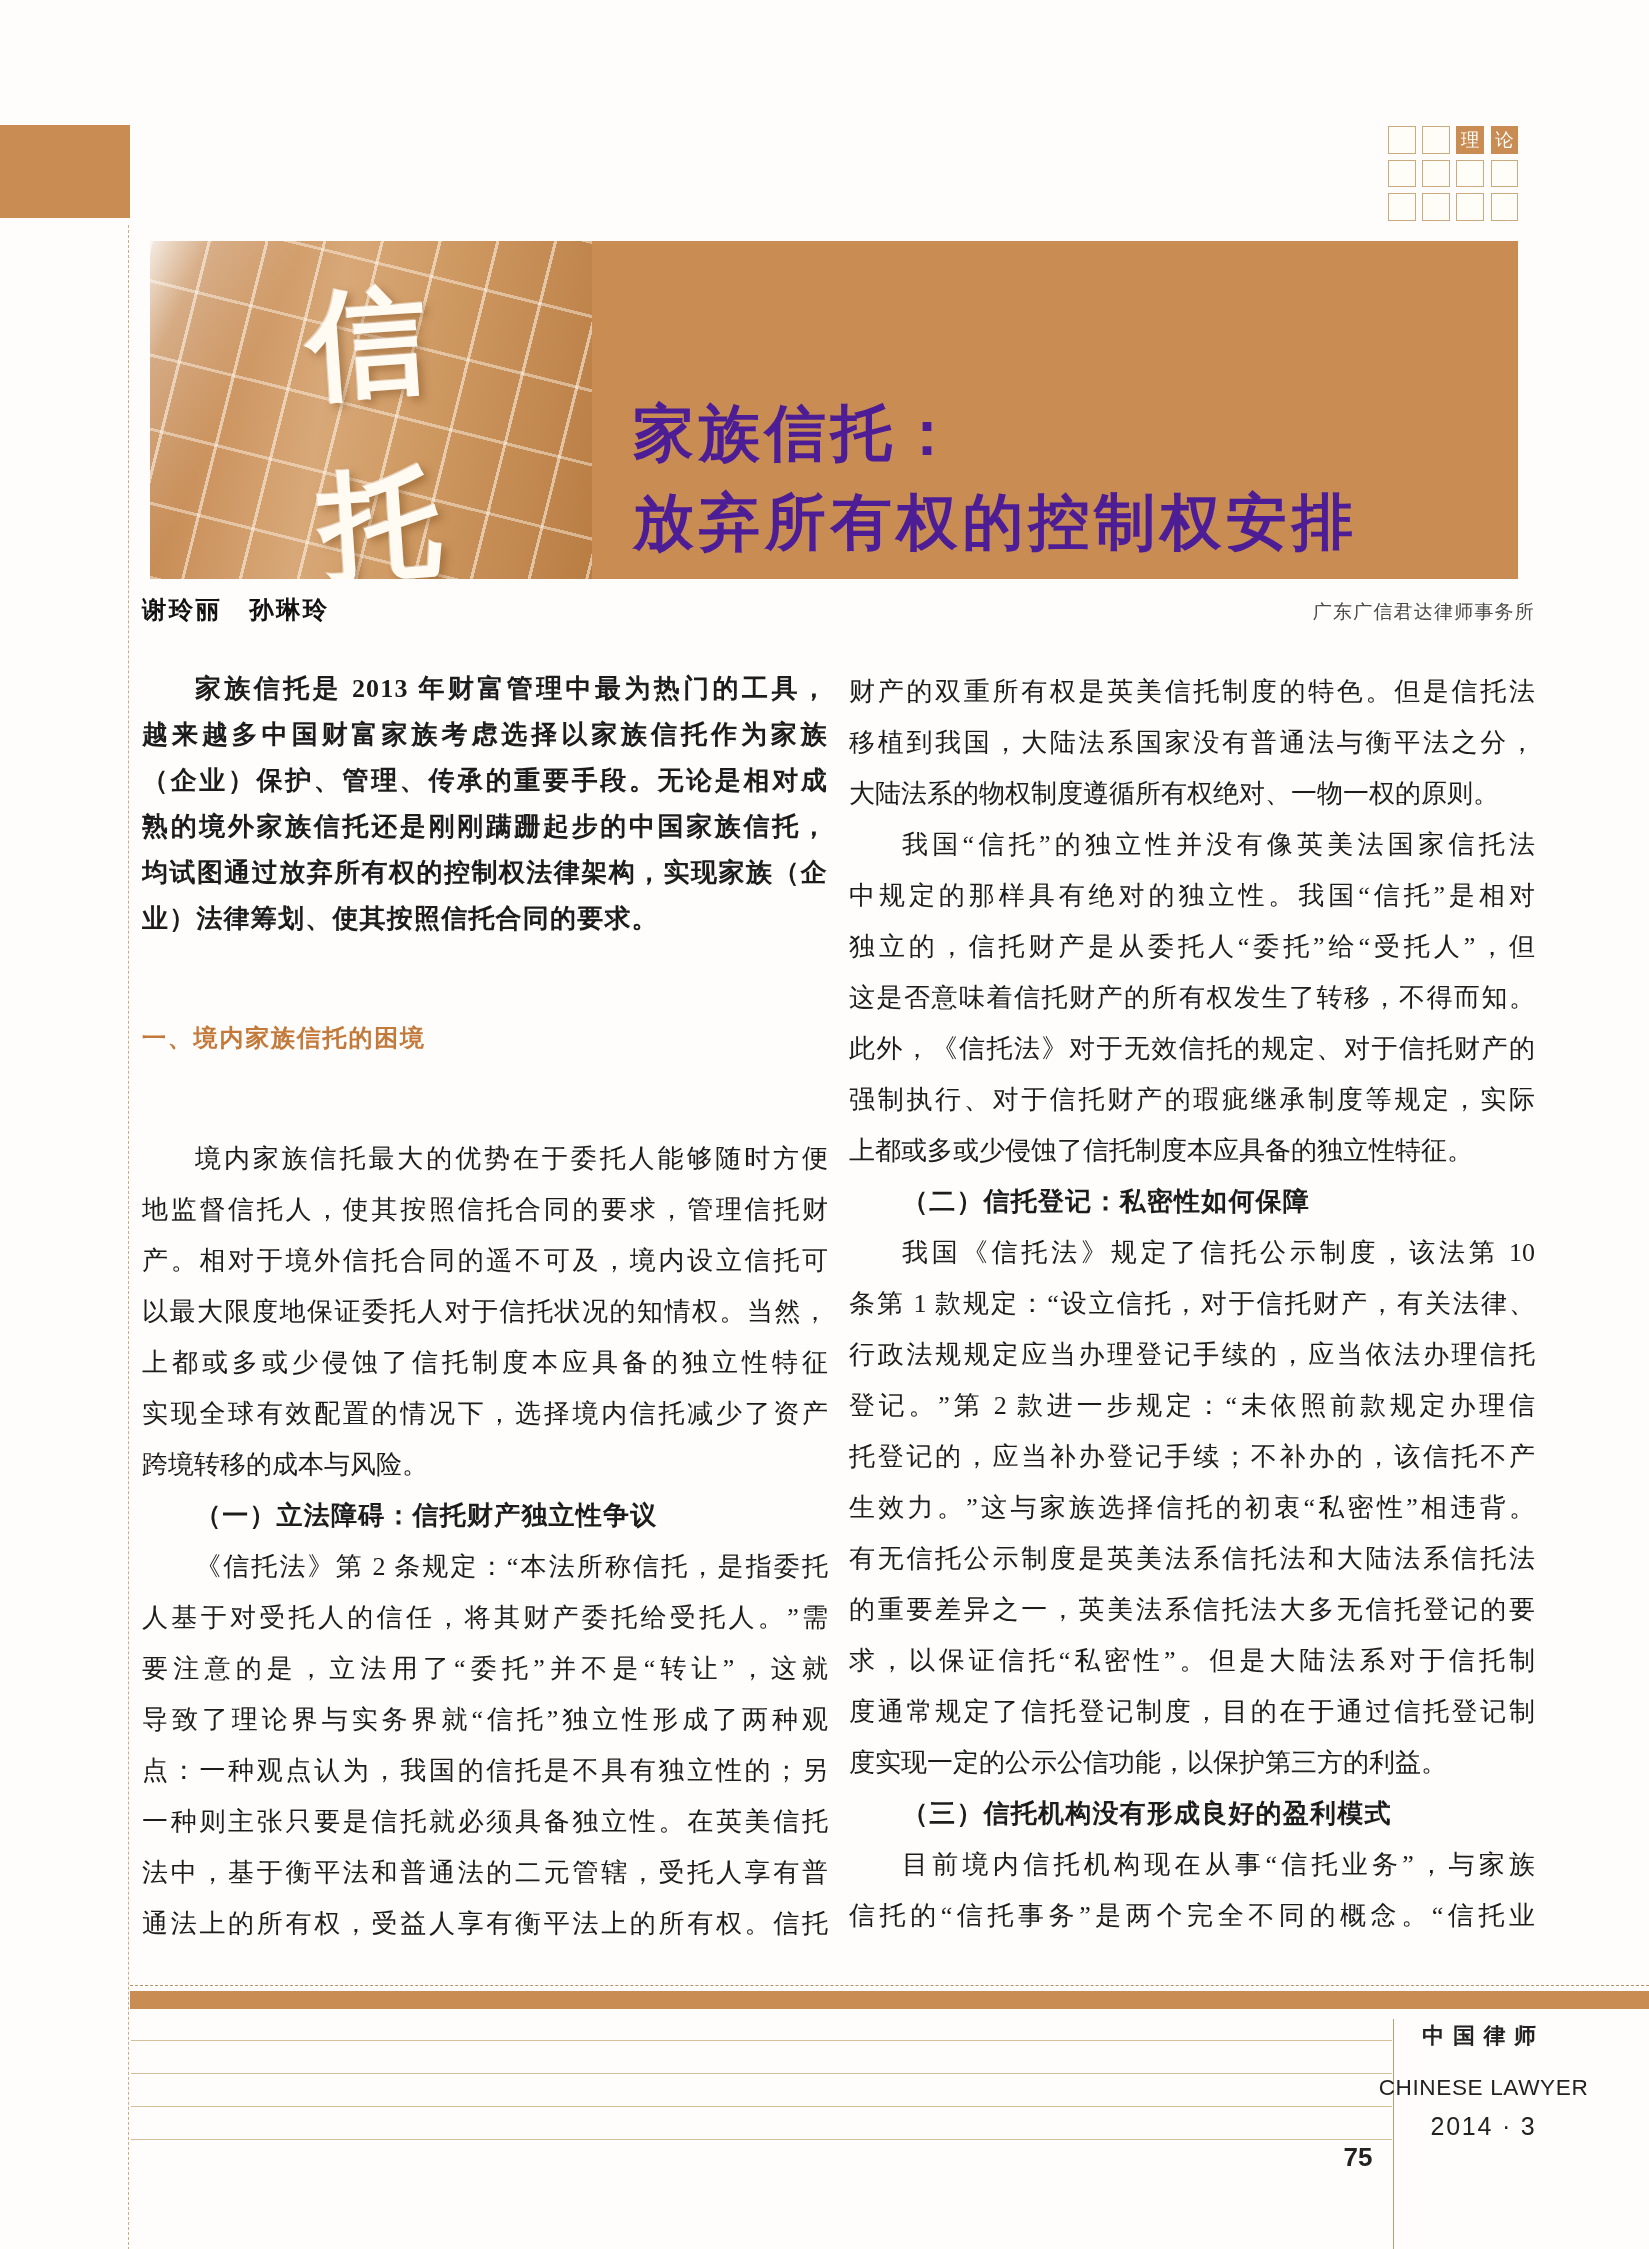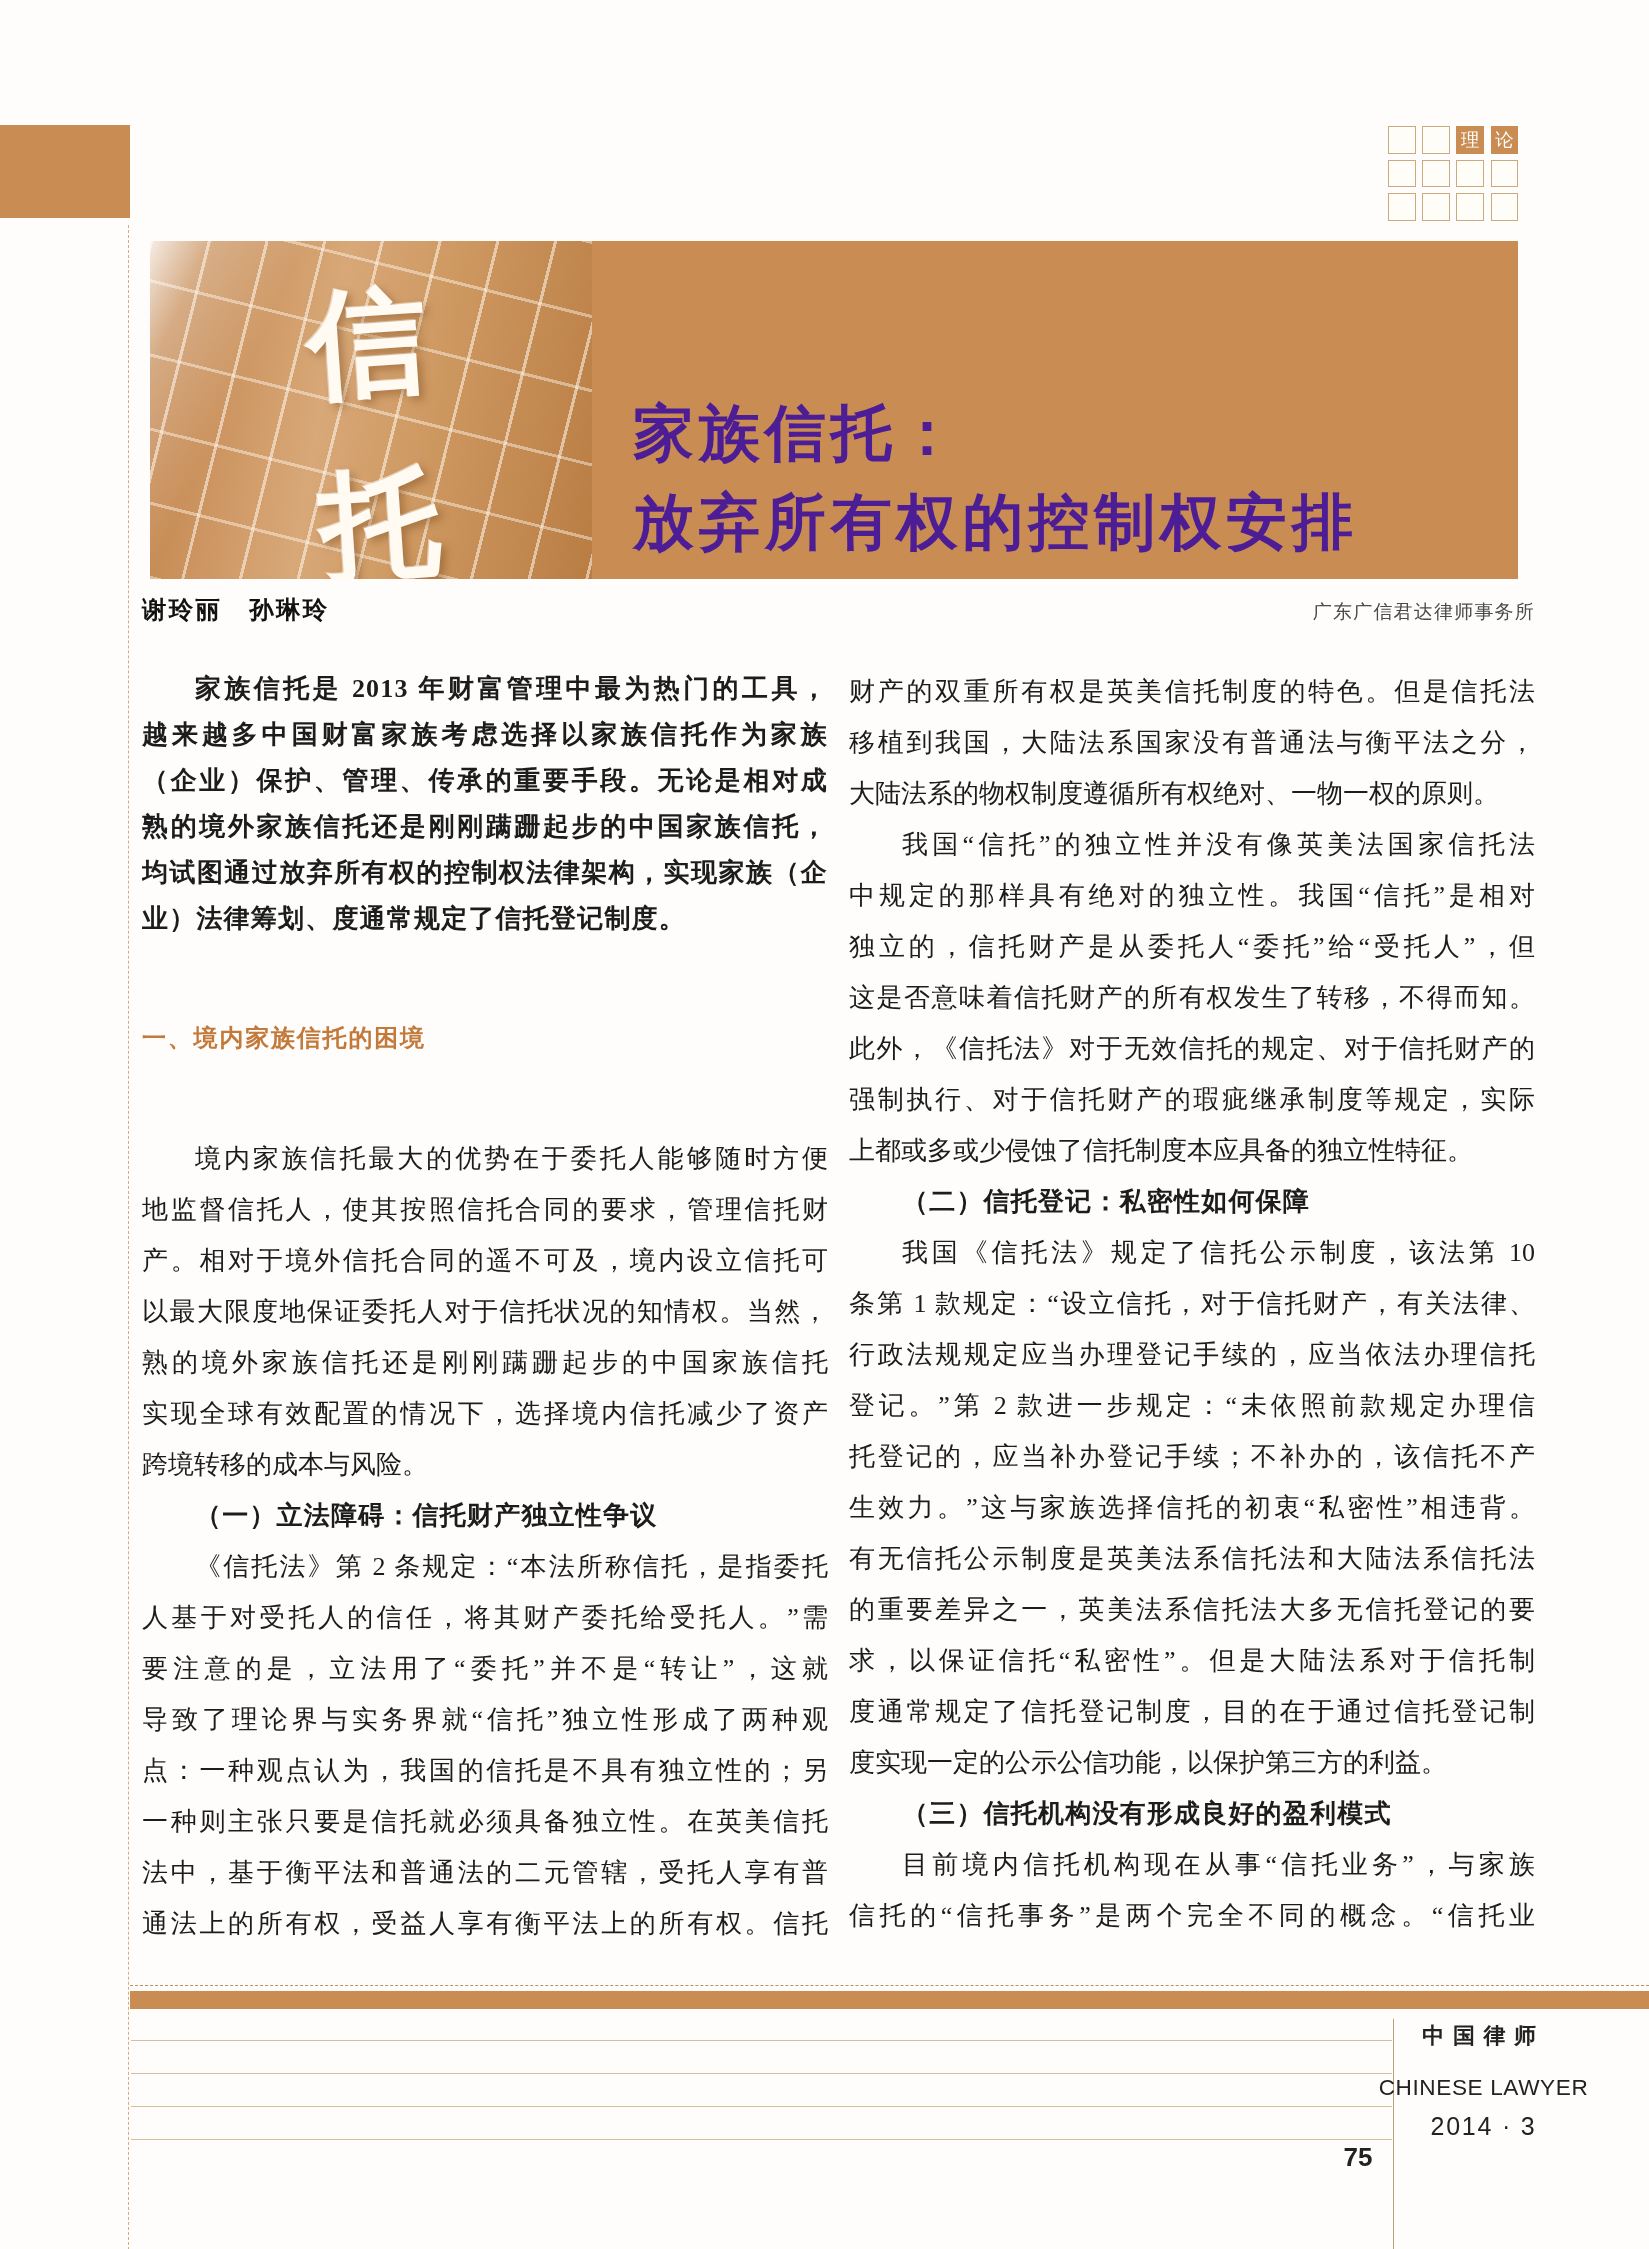--- a/index.html
+++ b/index.html
@@ -104,29 +104,29 @@
     <span class="affiliation">广东广信君达律师事务所</span>
   </div>
 
   <div class="col col-left">
     <div id="intro-block">
         <div class="iln indent">家族信托是 2013 年财富管理中最为热门的工具，</div>
         <div class="iln">越来越多中国财富家族考虑选择以家族信托作为家族</div>
         <div class="iln">（企业）保护、管理、传承的重要手段。无论是相对成</div>
         <div class="iln">熟的境外家族信托还是刚刚蹒跚起步的中国家族信托，</div>
         <div class="iln">均试图通过放弃所有权的控制权法律架构，实现家族（企</div>
-        <div class="iln end">业）法律筹划、度通常规定了信托登记制度。</div>
+        <div class="iln end">业）法律筹划、使其按照信托合同的要求。</div>
       </div>
     <h2 class="section-heading">一、境内家族信托的困境</h2>
     <div class="body-block" id="left-body">
         <div class="ln indent">境内家族信托最大的优势在于委托人能够随时方便</div>
         <div class="ln">地监督信托人，使其按照信托合同的要求，管理信托财</div>
         <div class="ln">产。相对于境外信托合同的遥不可及，境内设立信托可</div>
         <div class="ln">以最大限度地保证委托人对于信托状况的知情权。当然，</div>
-        <div class="ln">熟的境外家族信托还是刚刚蹒跚起步的中国家族信托</div>
+        <div class="ln">上都或多或少侵蚀了信托制度本应具备的独立性特征</div>
         <div class="ln">实现全球有效配置的情况下，选择境内信托减少了资产</div>
         <div class="ln end">跨境转移的成本与风险。</div>
         <div class="ln sub">（一）立法障碍：信托财产独立性争议</div>
         <div class="ln indent">《信托法》第 2 条规定：“本法所称信托，是指委托</div>
         <div class="ln">人基于对受托人的信任，将其财产委托给受托人。”需</div>
         <div class="ln">要注意的是，立法用了“委托”并不是“转让”，这就</div>
         <div class="ln">导致了理论界与实务界就“信托”独立性形成了两种观</div>
         <div class="ln">点：一种观点认为，我国的信托是不具有独立性的；另</div>
         <div class="ln">一种则主张只要是信托就必须具备独立性。在英美信托</div>
         <div class="ln">法中，基于衡平法和普通法的二元管辖，受托人享有普</div>

